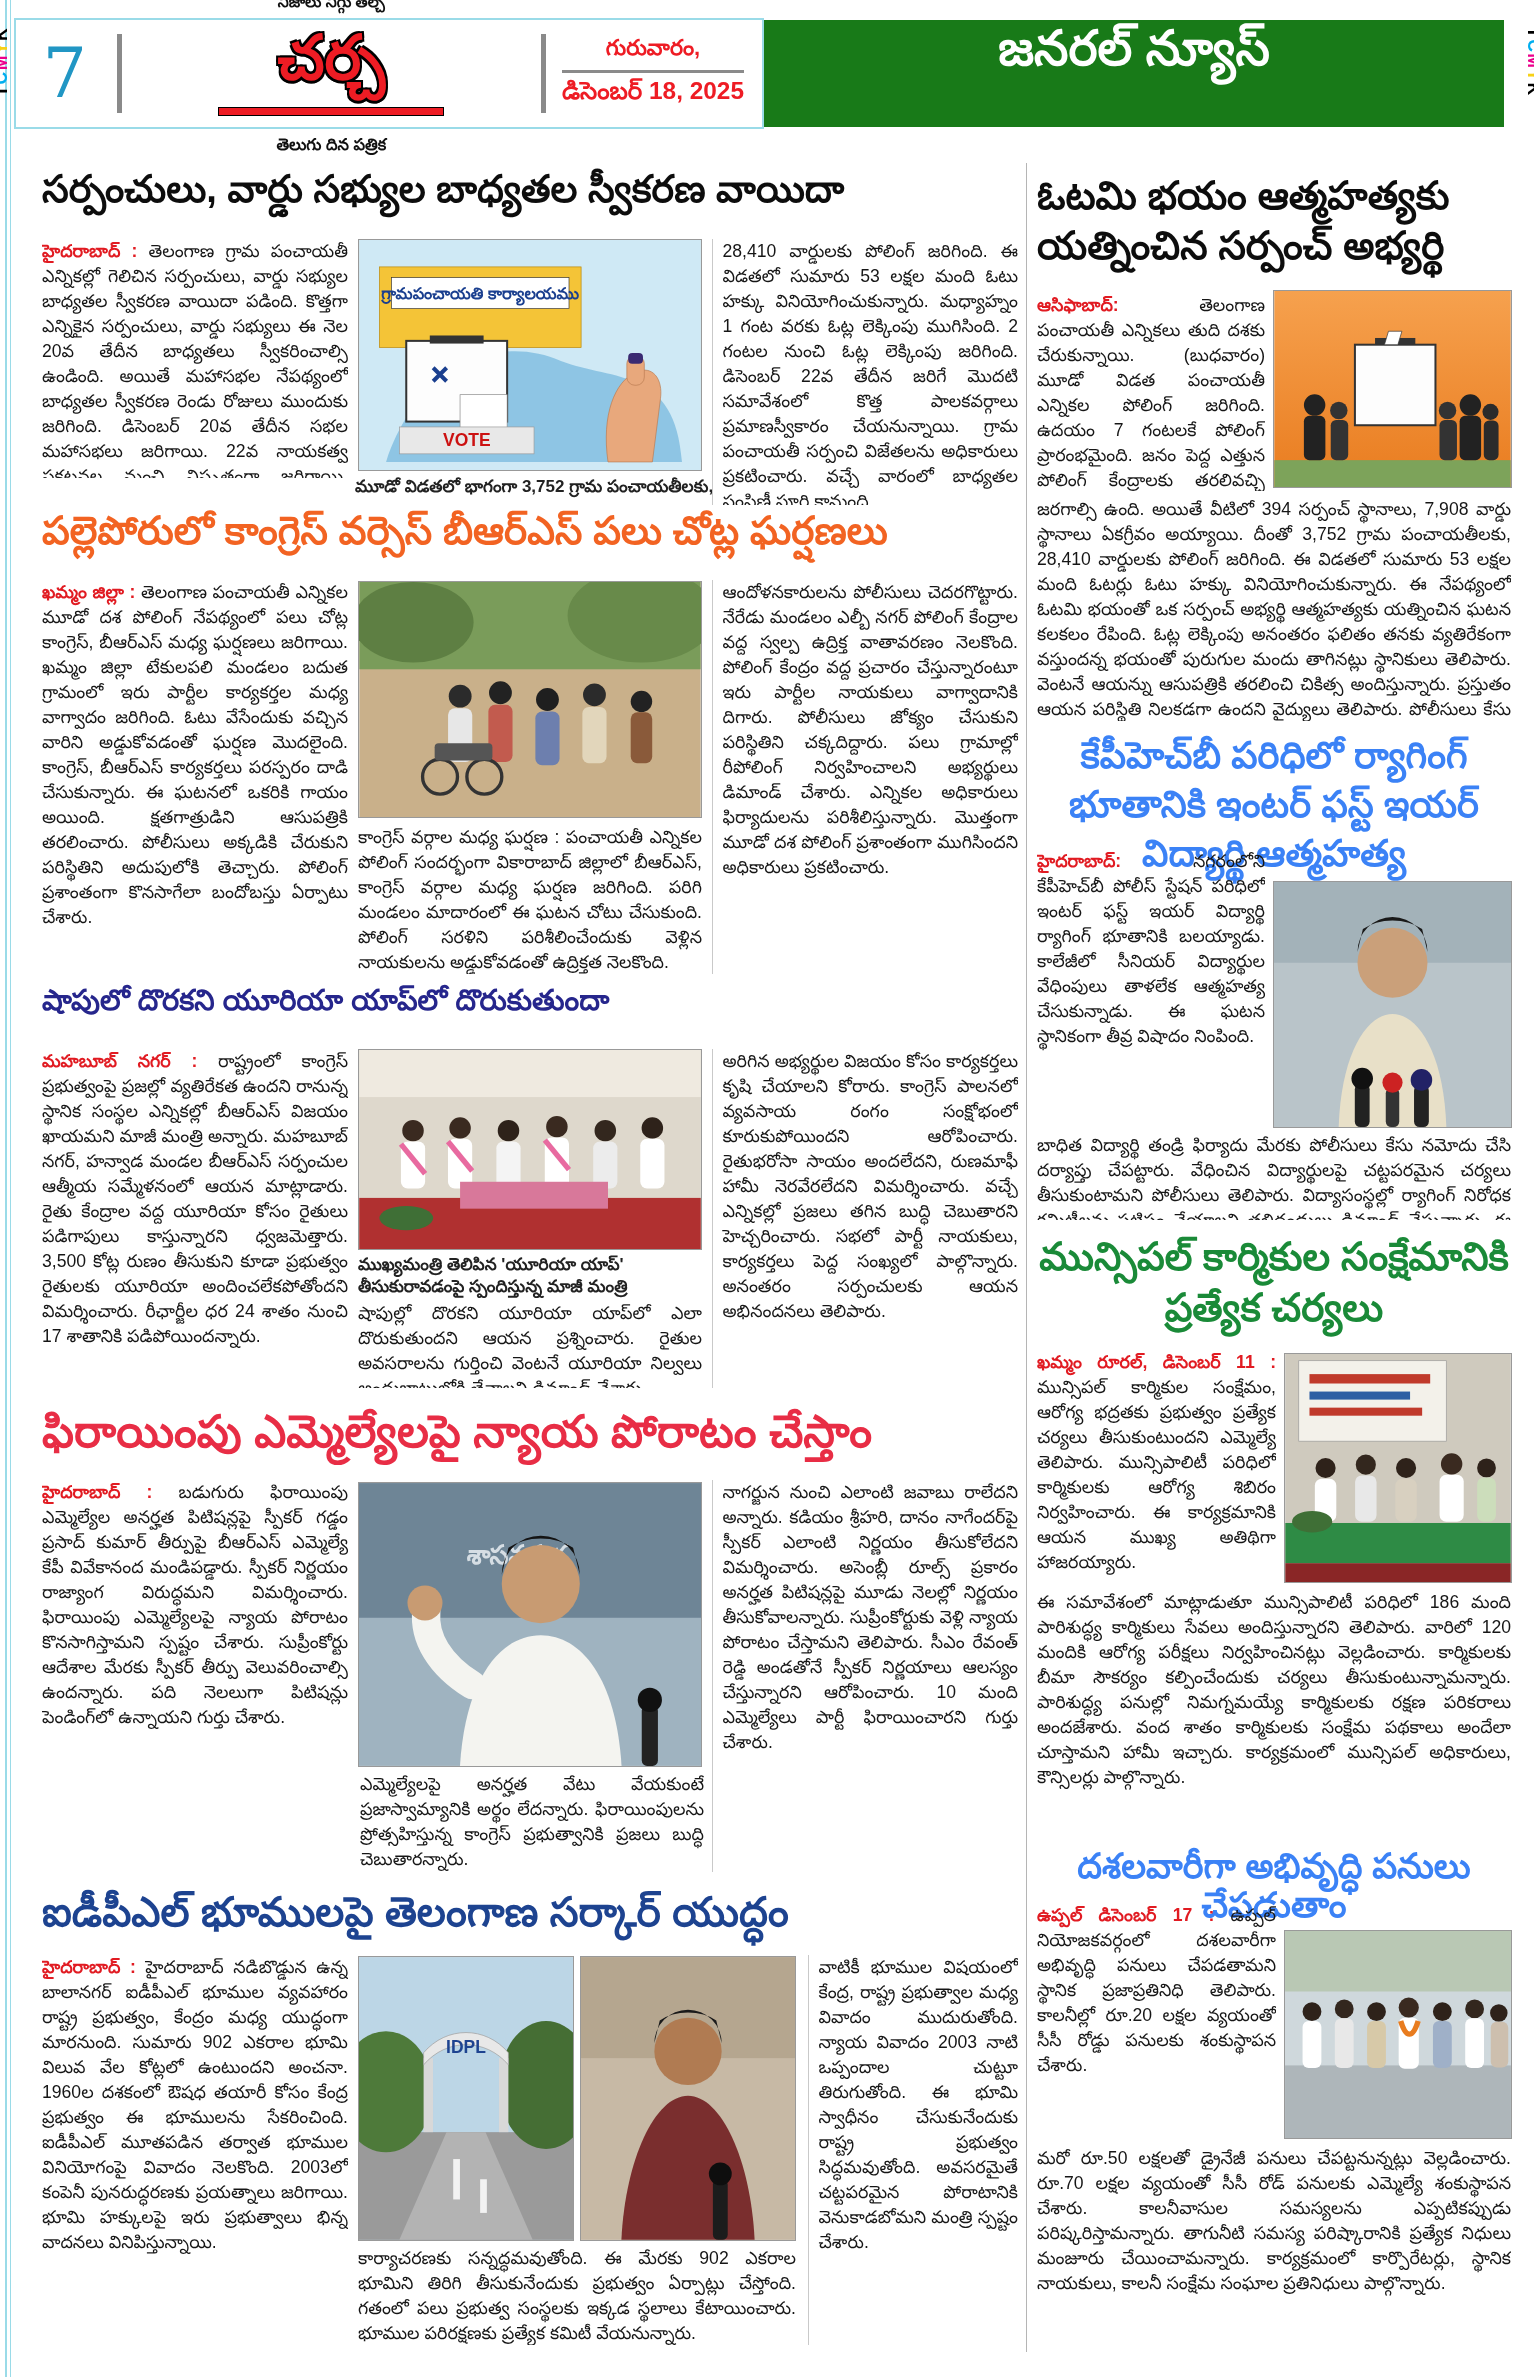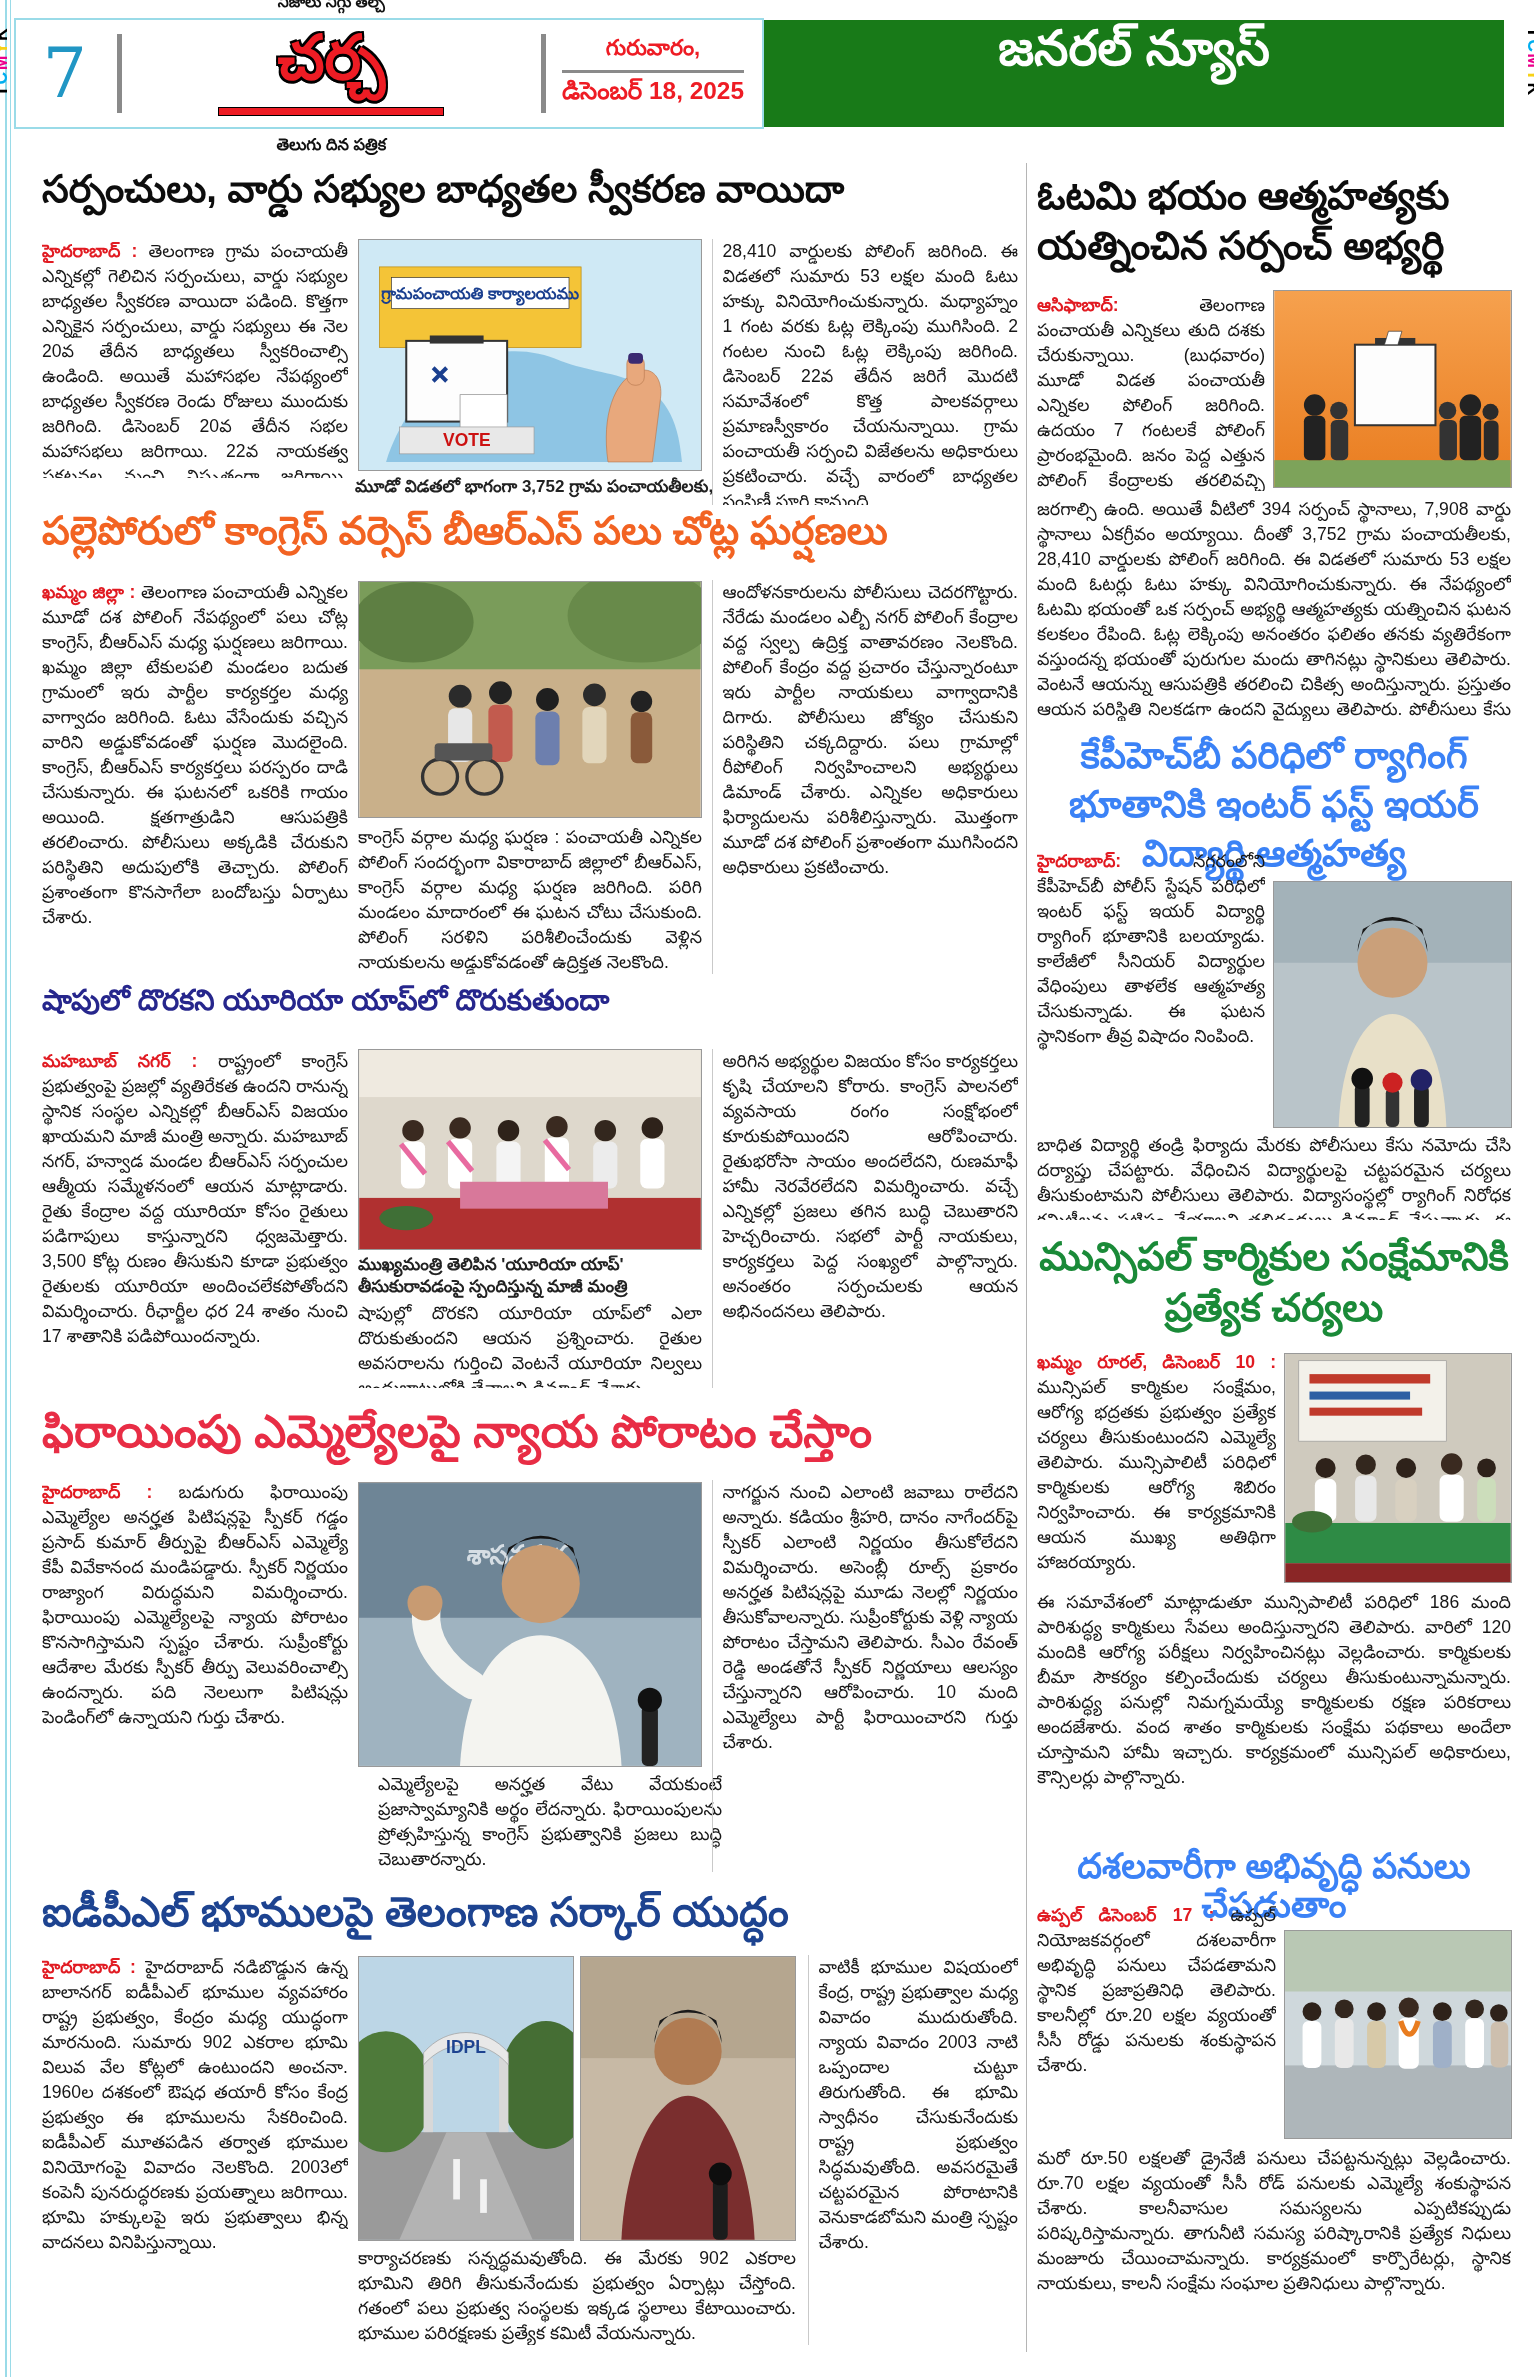--- a/index.html
+++ b/index.html
@@ -257,21 +257,21 @@
         <rect x="230" y="180" width="36" height="70" rx="10" fill="#fff"></rect>
       <circle cx="300" cy="170" r="14" fill="#2e221a"></circle>
         <rect x="286" y="184" width="28" height="66" rx="10" fill="#cdb"></rect>
       <rect x="0" y="252" width="336" height="60" fill="#2e8b45"></rect>
       <rect x="0" y="312" width="336" height="28" fill="#8a2626"></rect>
       <ellipse cx="40" cy="250" rx="30" ry="16" fill="#3f6f36"></ellipse>
     </svg>
   </div>
 
   <div class="abs body-col" style="left:1037px;top:1350px;width:239px;height:233px;">
-    <span class="dateline">ఖమ్మం రూరల్, డిసెంబర్ 10 :</span>
+    <span class="dateline">ఖమ్మం రూరల్, డిసెంబర్ 11 :</span>
     <span>మున్సిపల్ కార్మికుల సంక్షేమం, ఆరోగ్య భద్రతకు ప్రభుత్వం ప్రత్యేక చర్యలు తీసుకుంటుందని ఎమ్మెల్యే తెలిపారు. మున్సిపాలిటీ పరిధిలో కార్మికులకు ఆరోగ్య శిబిరం నిర్వహించారు. ఈ కార్యక్రమానికి ఆయన ముఖ్య అతిథిగా హాజరయ్యారు.</span>
   </div>
   <div class="abs body-col" style="left:1037px;top:1590px;width:474px;height:241px;">ఈ సమావేశంలో మాట్లాడుతూ మున్సిపాలిటీ పరిధిలో 186 మంది పారిశుద్ధ్య కార్మికులు సేవలు అందిస్తున్నారని తెలిపారు. వారిలో 120 మందికి ఆరోగ్య పరీక్షలు నిర్వహించినట్లు వెల్లడించారు. కార్మికులకు బీమా సౌకర్యం కల్పించేందుకు చర్యలు తీసుకుంటున్నామన్నారు. పారిశుద్ధ్య పనుల్లో నిమగ్నమయ్యే కార్మికులకు రక్షణ పరికరాలు అందజేశారు. వంద శాతం కార్మికులకు సంక్షేమ పథకాలు అందేలా చూస్తామని హామీ ఇచ్చారు. కార్యక్రమంలో మున్సిపల్ అధికారులు, కౌన్సిలర్లు పాల్గొన్నారు.</div>
 
   <div class="abs hl hl-red" style="left:42px;top:1407px;width:979px;font-size:45px;">ఫిరాయింపు ఎమ్మెల్యేలపై న్యాయ పోరాటం చేస్తాం</div>
 
   <div class="abs body-col" style="left:42px;top:1480px;width:306px;height:392px;">
     <span class="dateline">హైదరాబాద్ :</span>
     <span>బడుగురు ఫిరాయింపు ఎమ్మెల్యేల అనర్హత పిటిషన్లపై స్పీకర్ గడ్డం ప్రసాద్ కుమార్ తీర్పుపై బీఆర్ఎస్ ఎమ్మెల్యే కేపీ వివేకానంద మండిపడ్డారు. స్పీకర్ నిర్ణయం రాజ్యాంగ విరుద్ధమని విమర్శించారు. ఫిరాయింపు ఎమ్మెల్యేలపై న్యాయ పోరాటం కొనసాగిస్తామని స్పష్టం చేశారు. సుప్రీంకోర్టు ఆదేశాల మేరకు స్పీకర్ తీర్పు వెలువరించాల్సి ఉందన్నారు. పది నెలలుగా పిటిషన్లు పెండింగ్‌లో ఉన్నాయని గుర్తు చేశారు.</span>
   </div>
@@ -283,21 +283,21 @@
       <text x="160" y="120" font-size="40" fill="#e9eef2" font-weight="bold" opacity="0.85">శాసనసభ</text>
       <circle cx="270" cy="150" r="58" fill="#c89b72"></circle>
       <path d="M212 136 a58 58 0 0 1 116 0 l-10 -40 a66 44 0 0 0 -96 0 Z" fill="#141414"></path>
       <path d="M150 420 C 158 290, 210 226, 270 226 C 330 226, 382 290, 390 420 Z" fill="#f4f4f0"></path>
       <path d="M168 300 C 120 270, 96 230, 100 190" stroke="#f4f4f0" stroke-width="42" fill="none" stroke-linecap="round"></path>
       <circle cx="98" cy="178" r="26" fill="#c89b72"></circle>
       <rect x="420" y="330" width="24" height="90" rx="8" fill="#222"></rect>
       <circle cx="432" cy="322" r="18" fill="#111"></circle>
     </svg>
   </div>
-  <div class="abs body-col" style="left:378px;top:1772px;width:344px;height:100px;">ఎమ్మెల్యేలపై అనర్హత వేటు వేయకుంటే ప్రజాస్వామ్యానికి అర్థం లేదన్నారు. ఫిరాయింపులను ప్రోత్సహిస్తున్న కాంగ్రెస్ ప్రభుత్వానికి ప్రజలు బుద్ధి చెబుతారన్నారు.</div>
+  <div class="abs body-col" style="left:360px;top:1772px;width:344px;height:100px;">ఎమ్మెల్యేలపై అనర్హత వేటు వేయకుంటే ప్రజాస్వామ్యానికి అర్థం లేదన్నారు. ఫిరాయింపులను ప్రోత్సహిస్తున్న కాంగ్రెస్ ప్రభుత్వానికి ప్రజలు బుద్ధి చెబుతారన్నారు.</div>
 
   <div class="abs body-col col-rule-l" style="left:712px;top:1480px;width:306px;height:392px;">నాగర్జున నుంచి ఎలాంటి జవాబు రాలేదని అన్నారు. కడియం శ్రీహరి, దానం నాగేందర్‌పై స్పీకర్ ఎలాంటి నిర్ణయం తీసుకోలేదని విమర్శించారు. అసెంబ్లీ రూల్స్ ప్రకారం అనర్హత పిటిషన్లపై మూడు నెలల్లో నిర్ణయం తీసుకోవాలన్నారు. సుప్రీంకోర్టుకు వెళ్లి న్యాయ పోరాటం చేస్తామని తెలిపారు. సీఎం రేవంత్ రెడ్డి అండతోనే స్పీకర్ నిర్ణయాలు ఆలస్యం చేస్తున్నారని ఆరోపించారు. 10 మంది ఎమ్మెల్యేలు పార్టీ ఫిరాయించారని గుర్తు చేశారు.</div>
 
   <div class="abs hl hl-purple" style="left:1037px;top:1846px;width:474px;font-size:35px;text-align:center;">దశలవారీగా అభివృద్ధి పనులు చేపడుతాం</div>
 
   <div class="abs photo" style="left:1284px;top:1930px;width:228px;height:209px;">
     <svg viewBox="0 0 336 308">
       <rect width="336" height="308" fill="#cfd8dc"></rect>
       <rect x="0" y="200" width="336" height="108" fill="#aeb6ba"></rect>
       <rect x="0" y="0" width="336" height="90" fill="#b9c8b4"></rect>

